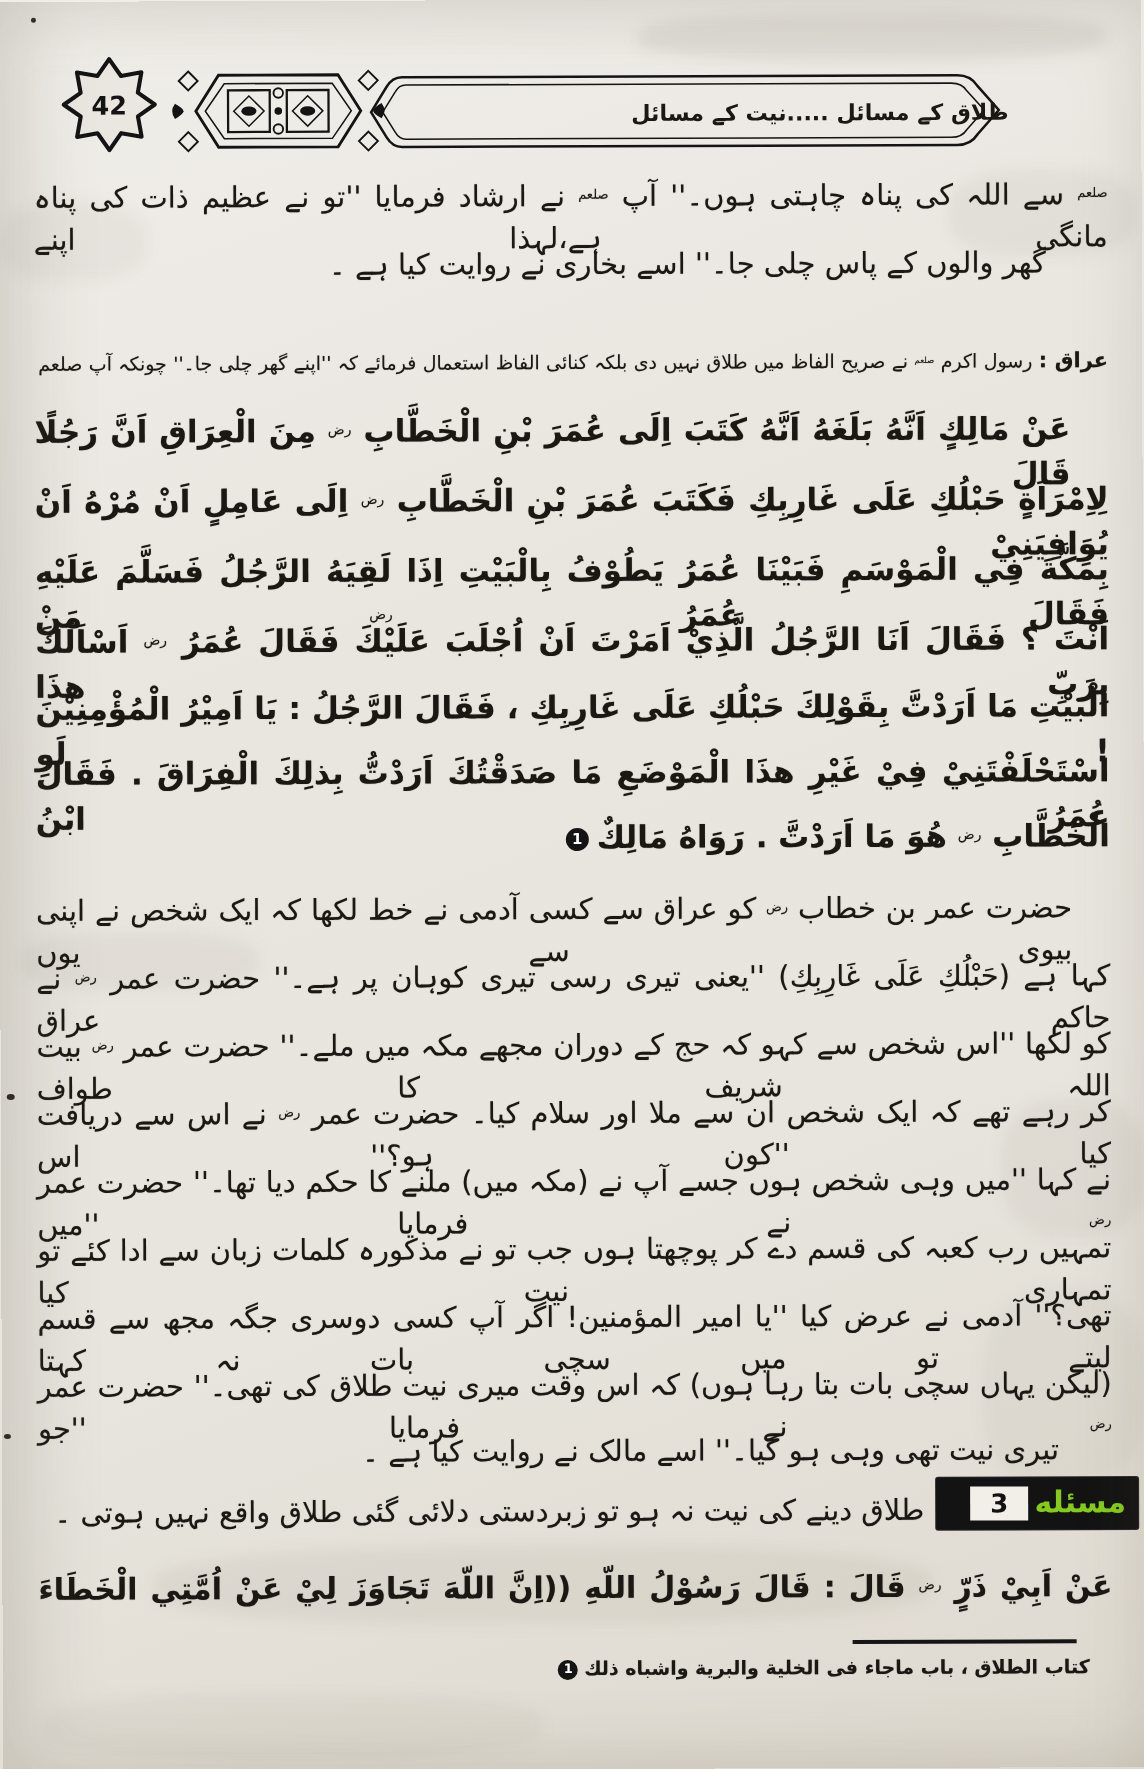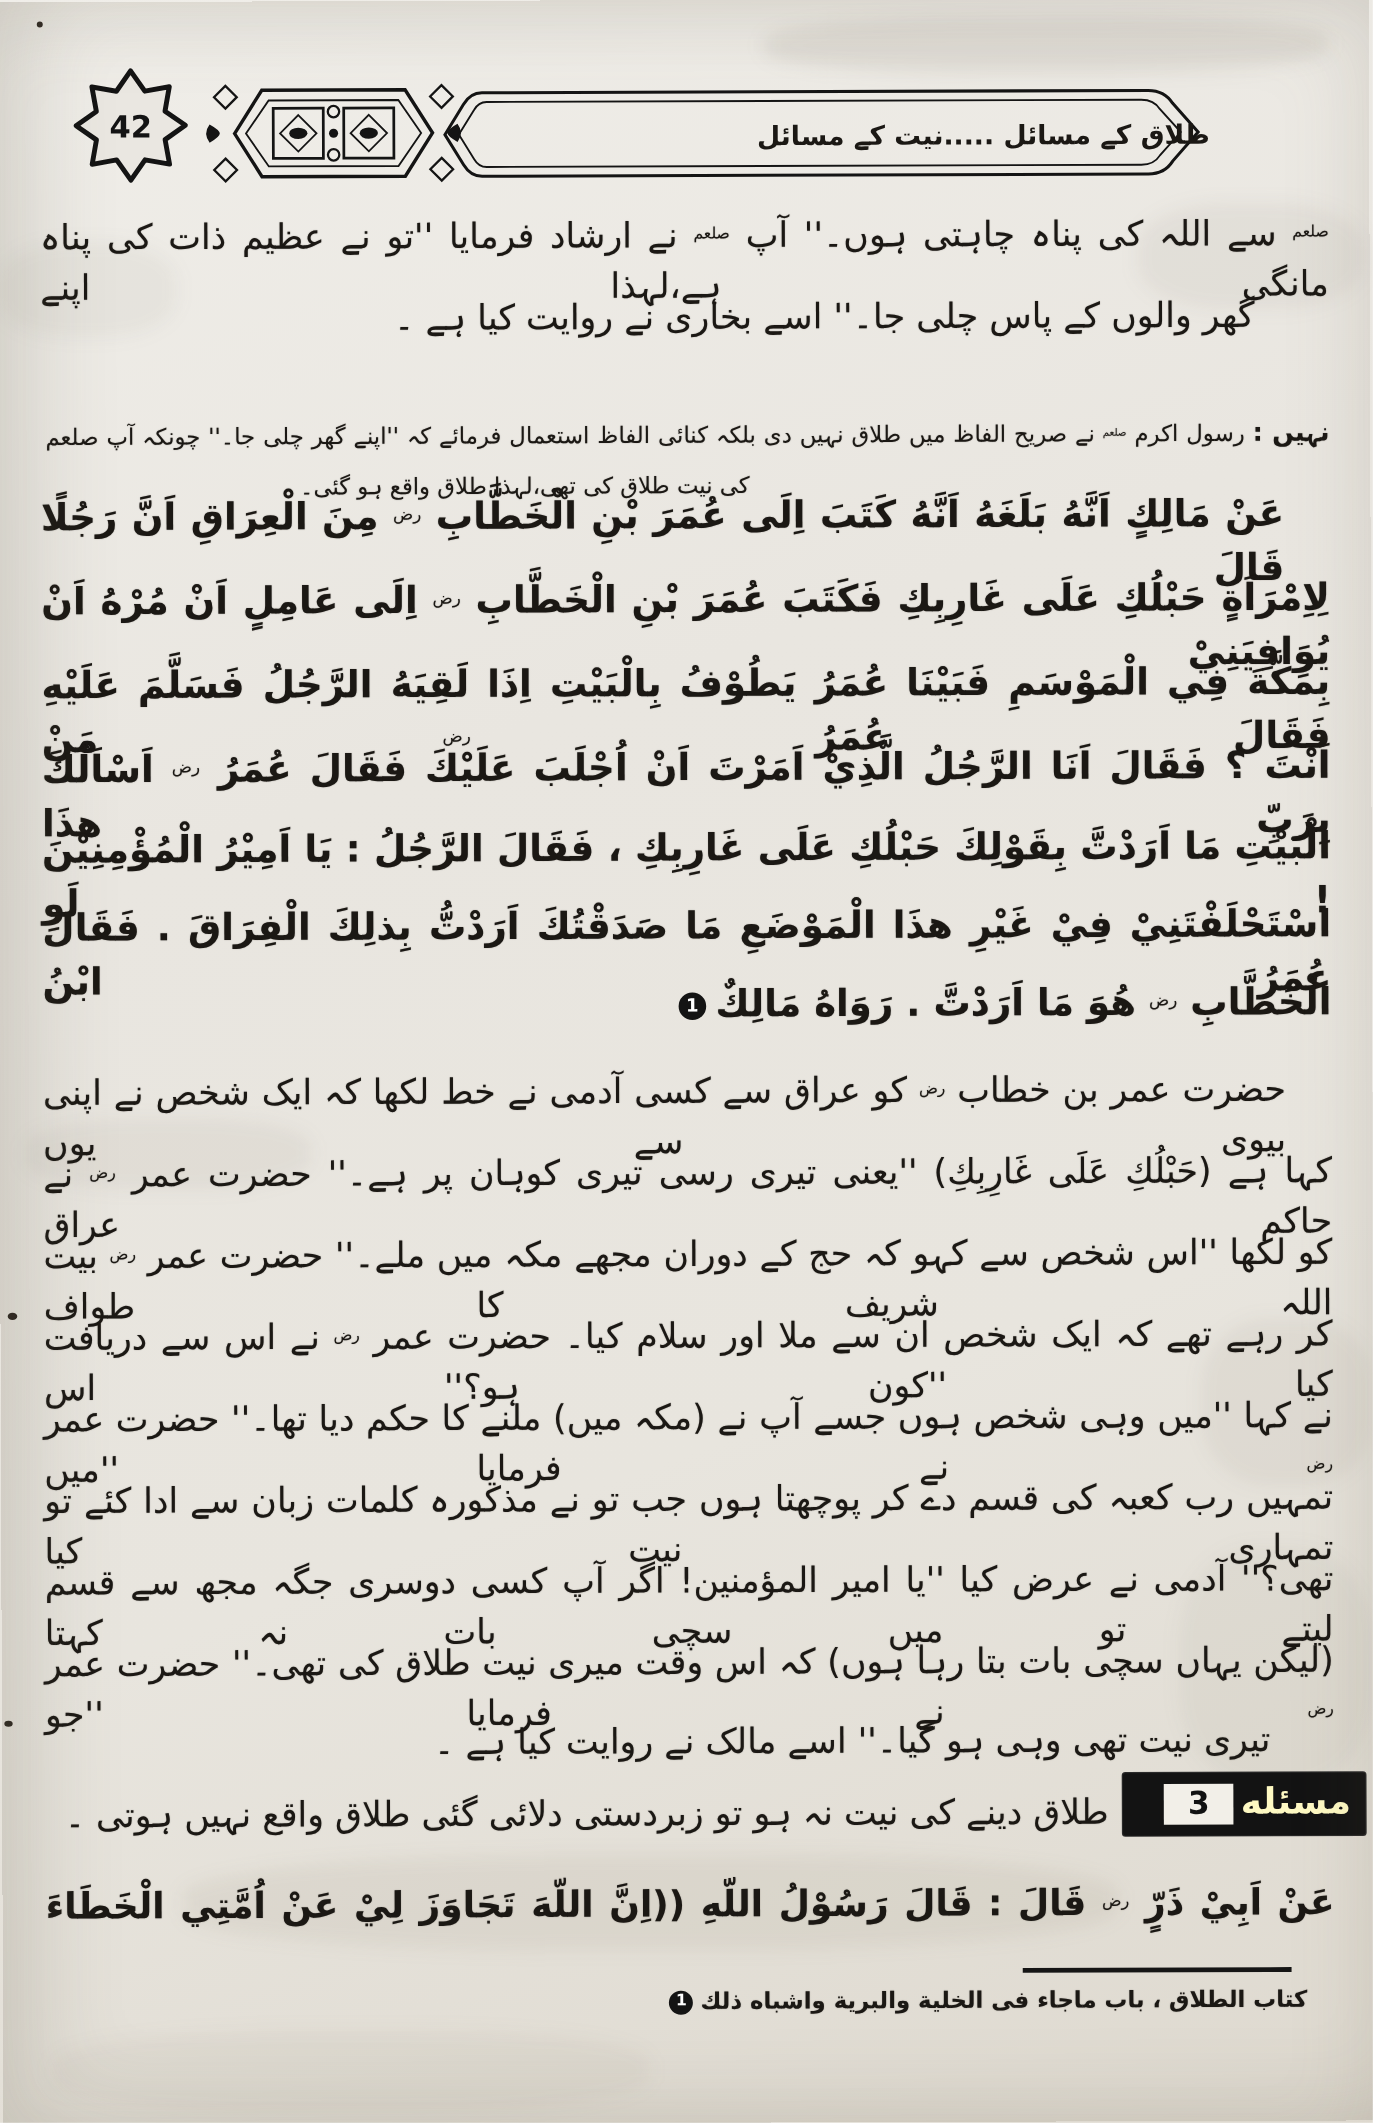--- a/index.html
+++ b/index.html
@@ -27,21 +27,21 @@
   .wz-label{font-weight:bold;font-size:21px;}
   .fnm{display:inline-flex;width:23px;height:23px;border-radius:50%;background:#141414;
        color:#fff;font-size:15px;font-weight:bold;align-items:center;justify-content:center;
        vertical-align:middle;margin:0 8px;text-shadow:none;}
   .fnm.small{width:20px;height:20px;font-size:13px;margin:0 6px;}
   .hon{font-size:0.45em;vertical-align:0.55em;font-weight:normal;letter-spacing:0;}
   
   .masla-badge{position:absolute;top:1479px;right:8px;width:202px;height:52px;background:#131313;
     display:flex;flex-direction:row;align-items:center;direction:rtl;border-radius:2px;
     box-shadow:0 0 0 1px #2a2a2a;}
-  .masla-badge .lbl{color:#fef9c3;font-weight:bold;font-size:30px;padding:0 12px 4px 6px;text-shadow:none;}
+  .masla-badge .lbl{color:#84cc16;font-weight:bold;font-size:30px;padding:0 12px 4px 6px;text-shadow:none;}
   .masla-badge .num{background:#f2efe8;color:#111;width:58px;height:34px;display:flex;
     align-items:center;justify-content:center;font-weight:bold;font-size:26px;margin-left:12px;
     text-shadow:none;}
   
   .fn-rule{position:absolute;top:1641px;left:850px;width:224px;height:4px;background:#151515;}
   .footnote{top:1655px;right:57px;font-size:19px;font-weight:bold;}
   
   .ghost{position:absolute;pointer-events:none;border-radius:40%;filter:blur(7px);}
   .speck{position:absolute;background:#2c2620;border-radius:50%;pointer-events:none;}
 </style>
@@ -90,24 +90,23 @@
   <svg class="hdr-svg banner" viewBox="0 0 670 85">
     <path d="M 38,6 L 612,6 Q 626,6 633,17 L 655,42 L 633,67 Q 626,78 612,78 L 38,78 Q 28,78 22,68 L 6,42 L 22,16 Q 28,6 38,6 Z" fill="none" stroke="#141414" stroke-width="2.6"></path>
     <path d="M 42,14 L 606,14 Q 617,14 622,22 L 640,42 L 622,62 Q 617,70 606,70 L 42,70 Q 35,70 31,63 L 18,42 L 31,21 Q 35,14 42,14 Z" fill="none" stroke="#141414" stroke-width="1.6"></path>
     <text x="470" y="52" text-anchor="middle" font-family="DejaVu Sans, sans-serif" font-size="23" font-weight="bold" fill="#1b1814" style="direction:rtl;">طلاق کے مسائل .....نیت کے مسائل</text>
   </svg>
 
   <div class="line urdu just hw" style="top:175px;right:34px;left:36px;"><span class="hon">صلعم</span> سے اللہ کی پناہ چاہتی ہوں۔'' آپ <span class="hon">صلعم</span> نے ارشاد فرمایا ''تو نے عظیم ذات کی پناہ مانگی ہے،لہذا اپنے</div>
   <div class="line urdu nowrap hw" style="top:243px;right:96px;">گھر والوں کے پاس چلی جا۔'' اسے بخاری نے روایت کیا ہے ۔</div>
 
   <div class="line urdu-sm just hw" style="top:347px;right:34px;left:40px;">
-    <span class="wz-label">نہیں :</span>
+    <span class="wz-label">عراق :</span>
     <span>رسول اکرم <span class="hon">صلعم</span> نے صریح الفاظ میں طلاق نہیں دی بلکہ کنائی الفاظ استعمال فرمائے کہ ''اپنے گھر چلی جا۔'' چونکہ آپ صلعم</span>
   </div>
-  <div class="line urdu-sm nowrap hw" style="top:392px;left:252px;">کی نیت طلاق کی تھی،لہذا طلاق واقع ہو گئی۔</div>
 
   <div class="line arabic just hw" style="top:408px;right:72px;left:36px;">عَنْ مَالِكٍ اَنَّهُ بَلَغَهُ اَنَّهُ كَتَبَ اِلَى عُمَرَ بْنِ الْخَطَّابِ <span class="hon">رض</span> مِنَ الْعِرَاقِ اَنَّ رَجُلًا قَالَ</div>
   <div class="line arabic just hw" style="top:478px;right:34px;left:36px;">لِاِمْرَاَةٍ حَبْلُكِ عَلَى غَارِبِكِ فَكَتَبَ عُمَرَ بْنِ الْخَطَّابِ <span class="hon">رض</span> اِلَى عَامِلٍ اَنْ مُرْهُ اَنْ يُوَافِيَنِيْ</div>
   <div class="line arabic just hw" style="top:548px;right:34px;left:36px;">بِمَكَّةَ فِي الْمَوْسَمِ فَبَيْنَا عُمَرُ يَطُوْفُ بِالْبَيْتِ اِذَا لَقِيَهُ الرَّجُلُ فَسَلَّمَ عَلَيْهِ فَقَالَ عُمَرُ <span class="hon">رض</span> مَنْ</div>
   <div class="line arabic just hw" style="top:618px;right:34px;left:36px;">اَنْتَ ؟ فَقَالَ اَنَا الرَّجُلُ الَّذِيْ اَمَرْتَ اَنْ اُجْلَبَ عَلَيْكَ فَقَالَ عُمَرُ <span class="hon">رض</span> اَسْاَلُكَ بِرَبِّ هذَا</div>
   <div class="line arabic just hw" style="top:685px;right:34px;left:36px;">الْبَيْتِ مَا اَرَدْتَّ بِقَوْلِكَ حَبْلُكِ عَلَى غَارِبِكِ ، فَقَالَ الرَّجُلُ : يَا اَمِيْرُ الْمُؤْمِنِيْنَ ! لَوِ</div>
   <div class="line arabic just hw" style="top:750px;right:34px;left:36px;">اسْتَحْلَفْتَنِيْ فِيْ غَيْرِ هذَا الْمَوْضَعِ مَا صَدَقْتُكَ اَرَدْتُّ بِذلِكَ الْفِرَاقَ . فَقَالَ عُمَرُ ابْنُ</div>
   <div class="line arabic nowrap" style="top:815px;right:34px;">
     <span class="hw">الْخَطَّابِ <span class="hon">رض</span> هُوَ مَا اَرَدْتَّ . رَوَاهُ مَالِكٌ</span><span class="fnm">1</span>
   </div>

